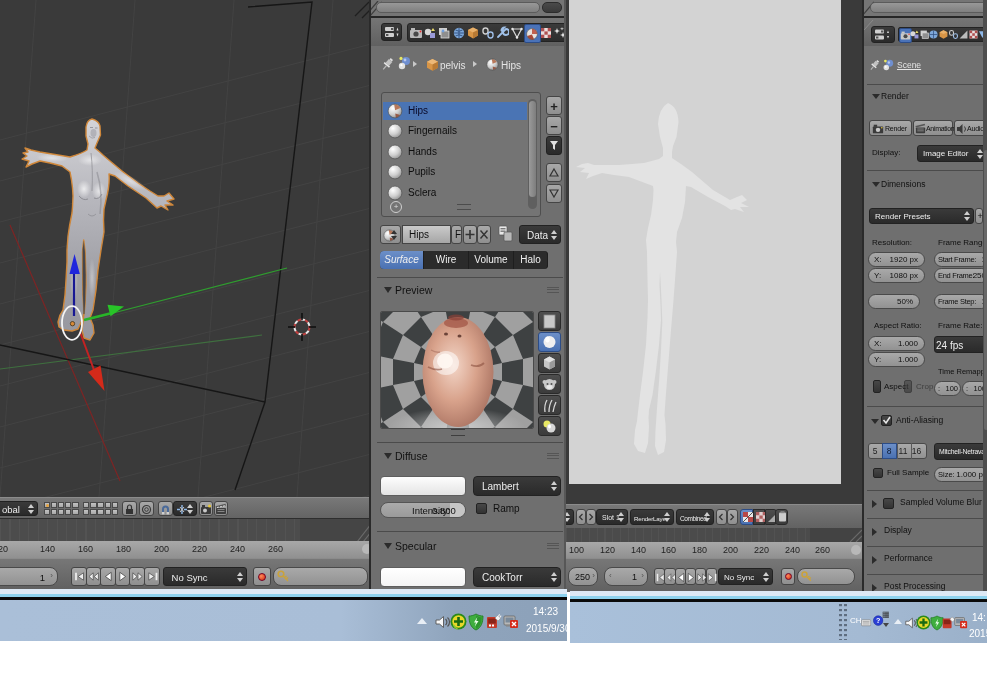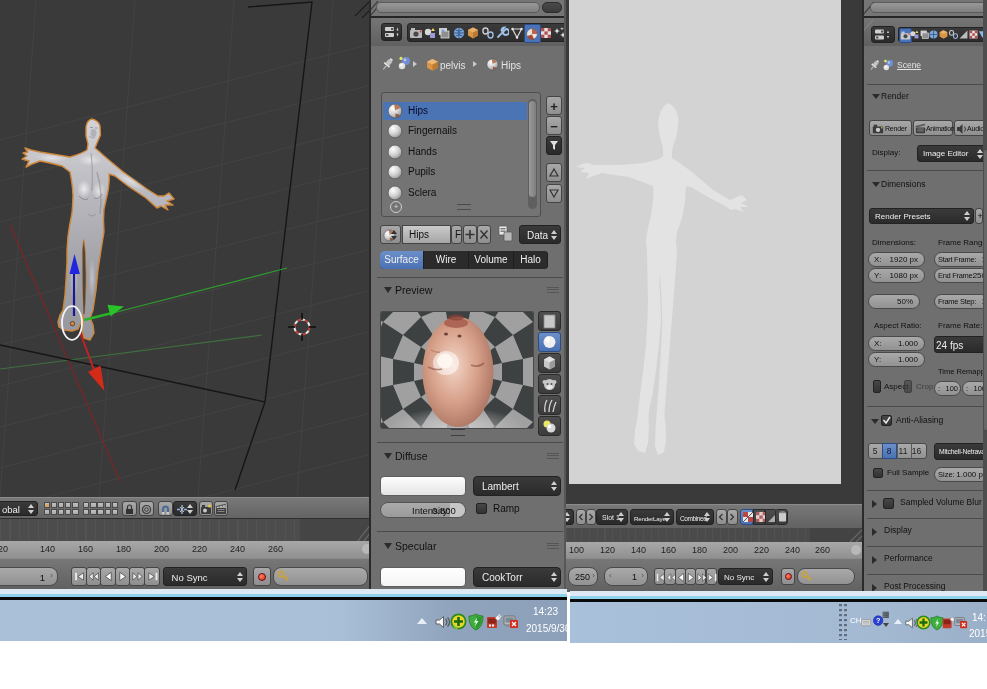--- a/index.html
+++ b/index.html
@@ -564,21 +564,21 @@
           <rect x="6" y="8" width="8" height="9" rx="1" fill="#b8b8b8" stroke="#555" stroke-width="0.7"></rect>
           <rect x="2.5" y="4" width="5" height="1.4" fill="#777"></rect>
           <rect x="2.5" y="6.5" width="5" height="1.4" fill="#777"></rect>
         </svg></div>
 <div class="btnd" style="left:148px;top:225px;width:42px;height:19px;">
         <div class="wlbl" style="left:7px;top:3.5px;font-size:10px;">Data</div>
         <span class="updn"></span>
       </div>
 <div class="abs" style="left:9px;top:251px;width:168px;height:18px;background:#2b2b2b;border-radius:4px;"></div>
 <div class="abs" style="left:9px;top:251px;width:44px;height:18px;background:linear-gradient(#6c8fc8,#4a71b2);border-radius:4px 0 0 4px;border-right:1px solid #1e1e1e;box-sizing:border-box;">
-        <div style="text-align:center;font-size:10px;color:#f0f0f0;margin-top:3px;">Surface</div>
+        <div style="text-align:center;font-size:10px;color:#f0f0f0;margin-top:3px;font-style:italic;">Surface</div>
       </div>
 <div class="abs" style="left:53px;top:251px;width:45px;height:18px;border-right:1px solid #1e1e1e;box-sizing:border-box;">
         <div style="text-align:center;font-size:10px;color:#f0f0f0;margin-top:3px;">Wire</div>
       </div>
 <div class="abs" style="left:98px;top:251px;width:45px;height:18px;border-right:1px solid #1e1e1e;box-sizing:border-box;">
         <div style="text-align:center;font-size:10px;color:#f0f0f0;margin-top:3px;">Volume</div>
       </div>
 <div class="abs" style="left:143px;top:251px;width:34px;height:18px;border-radius:0 4px 4px 0;border-right:1px solid #1e1e1e;box-sizing:border-box;">
         <div style="text-align:center;font-size:10px;color:#f0f0f0;margin-top:3px;">Halo</div>
       </div>
@@ -1038,21 +1038,21 @@
 <div class="abs" style="left:8px;top:182px;width:0;height:0;border-top:5px solid #2b2b2b;border-left:4px solid transparent;border-right:4px solid transparent;"></div>
 <div class="lbl" style="left:17px;top:179px;font-size:8.5px;color:#111;">Dimensions</div>
 <div class="btnd" style="left:5px;top:208px;width:105px;height:16px;">
         <div class="wlbl" style="left:5px;top:3px;font-size:8px;">Render Presets</div>
         <span class="updn"></span>
       </div>
 <div class="btn" style="left:111px;top:208px;width:8px;height:16px;">
         <div class="lbl" style="left:1.5px;top:2px;font-size:9px;">+</div>
       </div>
 <div class="btn" style="left:119px;top:208px;width:6px;height:16px;"></div>
-<div class="lbl" style="left:8px;top:238px;font-size:8px;">Dimensions:</div>
+<div class="lbl" style="left:8px;top:238px;font-size:8px;">Resolution:</div>
 <div class="lbl" style="left:74px;top:238px;font-size:8px;">Frame Range:</div>
 <div class="abs" style="left:4px;top:252px;width:57px;height:15px;background:linear-gradient(#a9a9a9,#929292);border:1px solid #4a4a4a;border-radius:8px;box-sizing:border-box;">
         <div class="lbl" style="left:5px;top:1.5px;font-size:8px;">X:</div>
         <div class="lbl" style="right:6px;top:1.5px;font-size:8px;">1920 px</div>
       </div>
 <div class="abs" style="left:4px;top:268px;width:57px;height:15px;background:linear-gradient(#a9a9a9,#929292);border:1px solid #4a4a4a;border-radius:8px;box-sizing:border-box;">
         <div class="lbl" style="left:5px;top:1.5px;font-size:8px;">Y:</div>
         <div class="lbl" style="right:6px;top:1.5px;font-size:8px;">1080 px</div>
       </div>
 <div class="abs" style="left:4px;top:294px;width:52px;height:15px;background:linear-gradient(#a9a9a9,#929292);border:1px solid #4a4a4a;border-radius:8px;box-sizing:border-box;">

